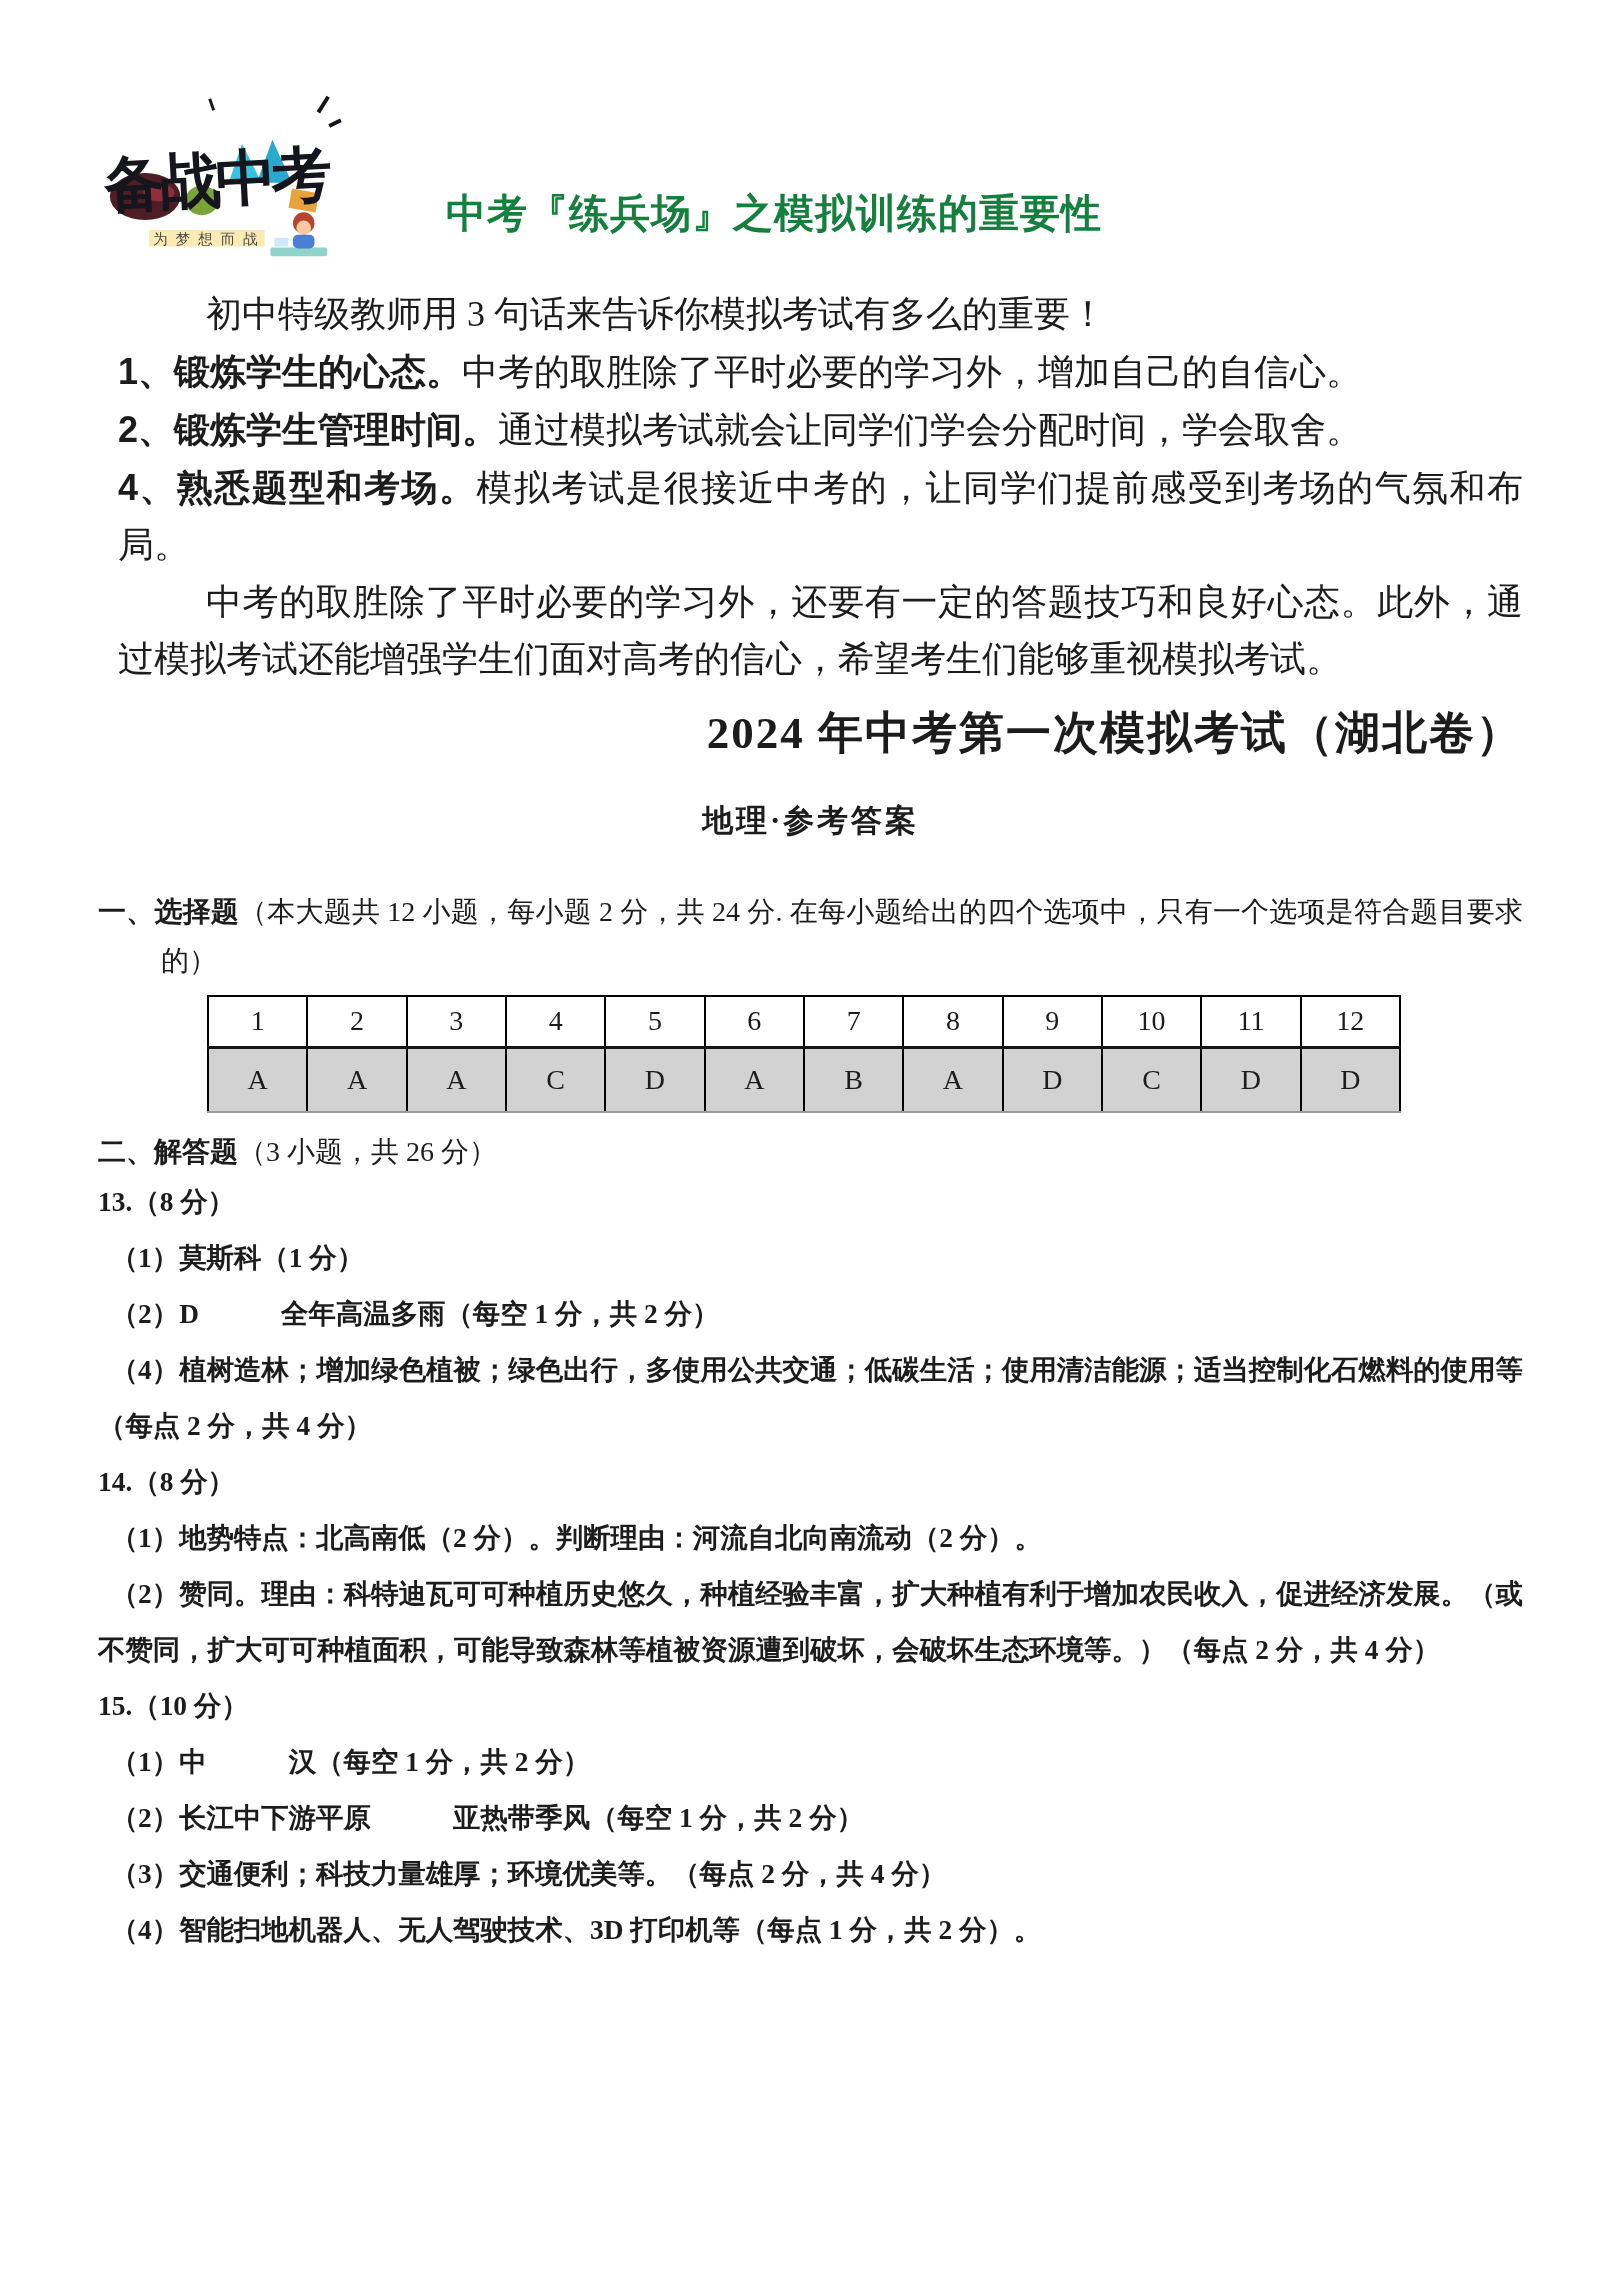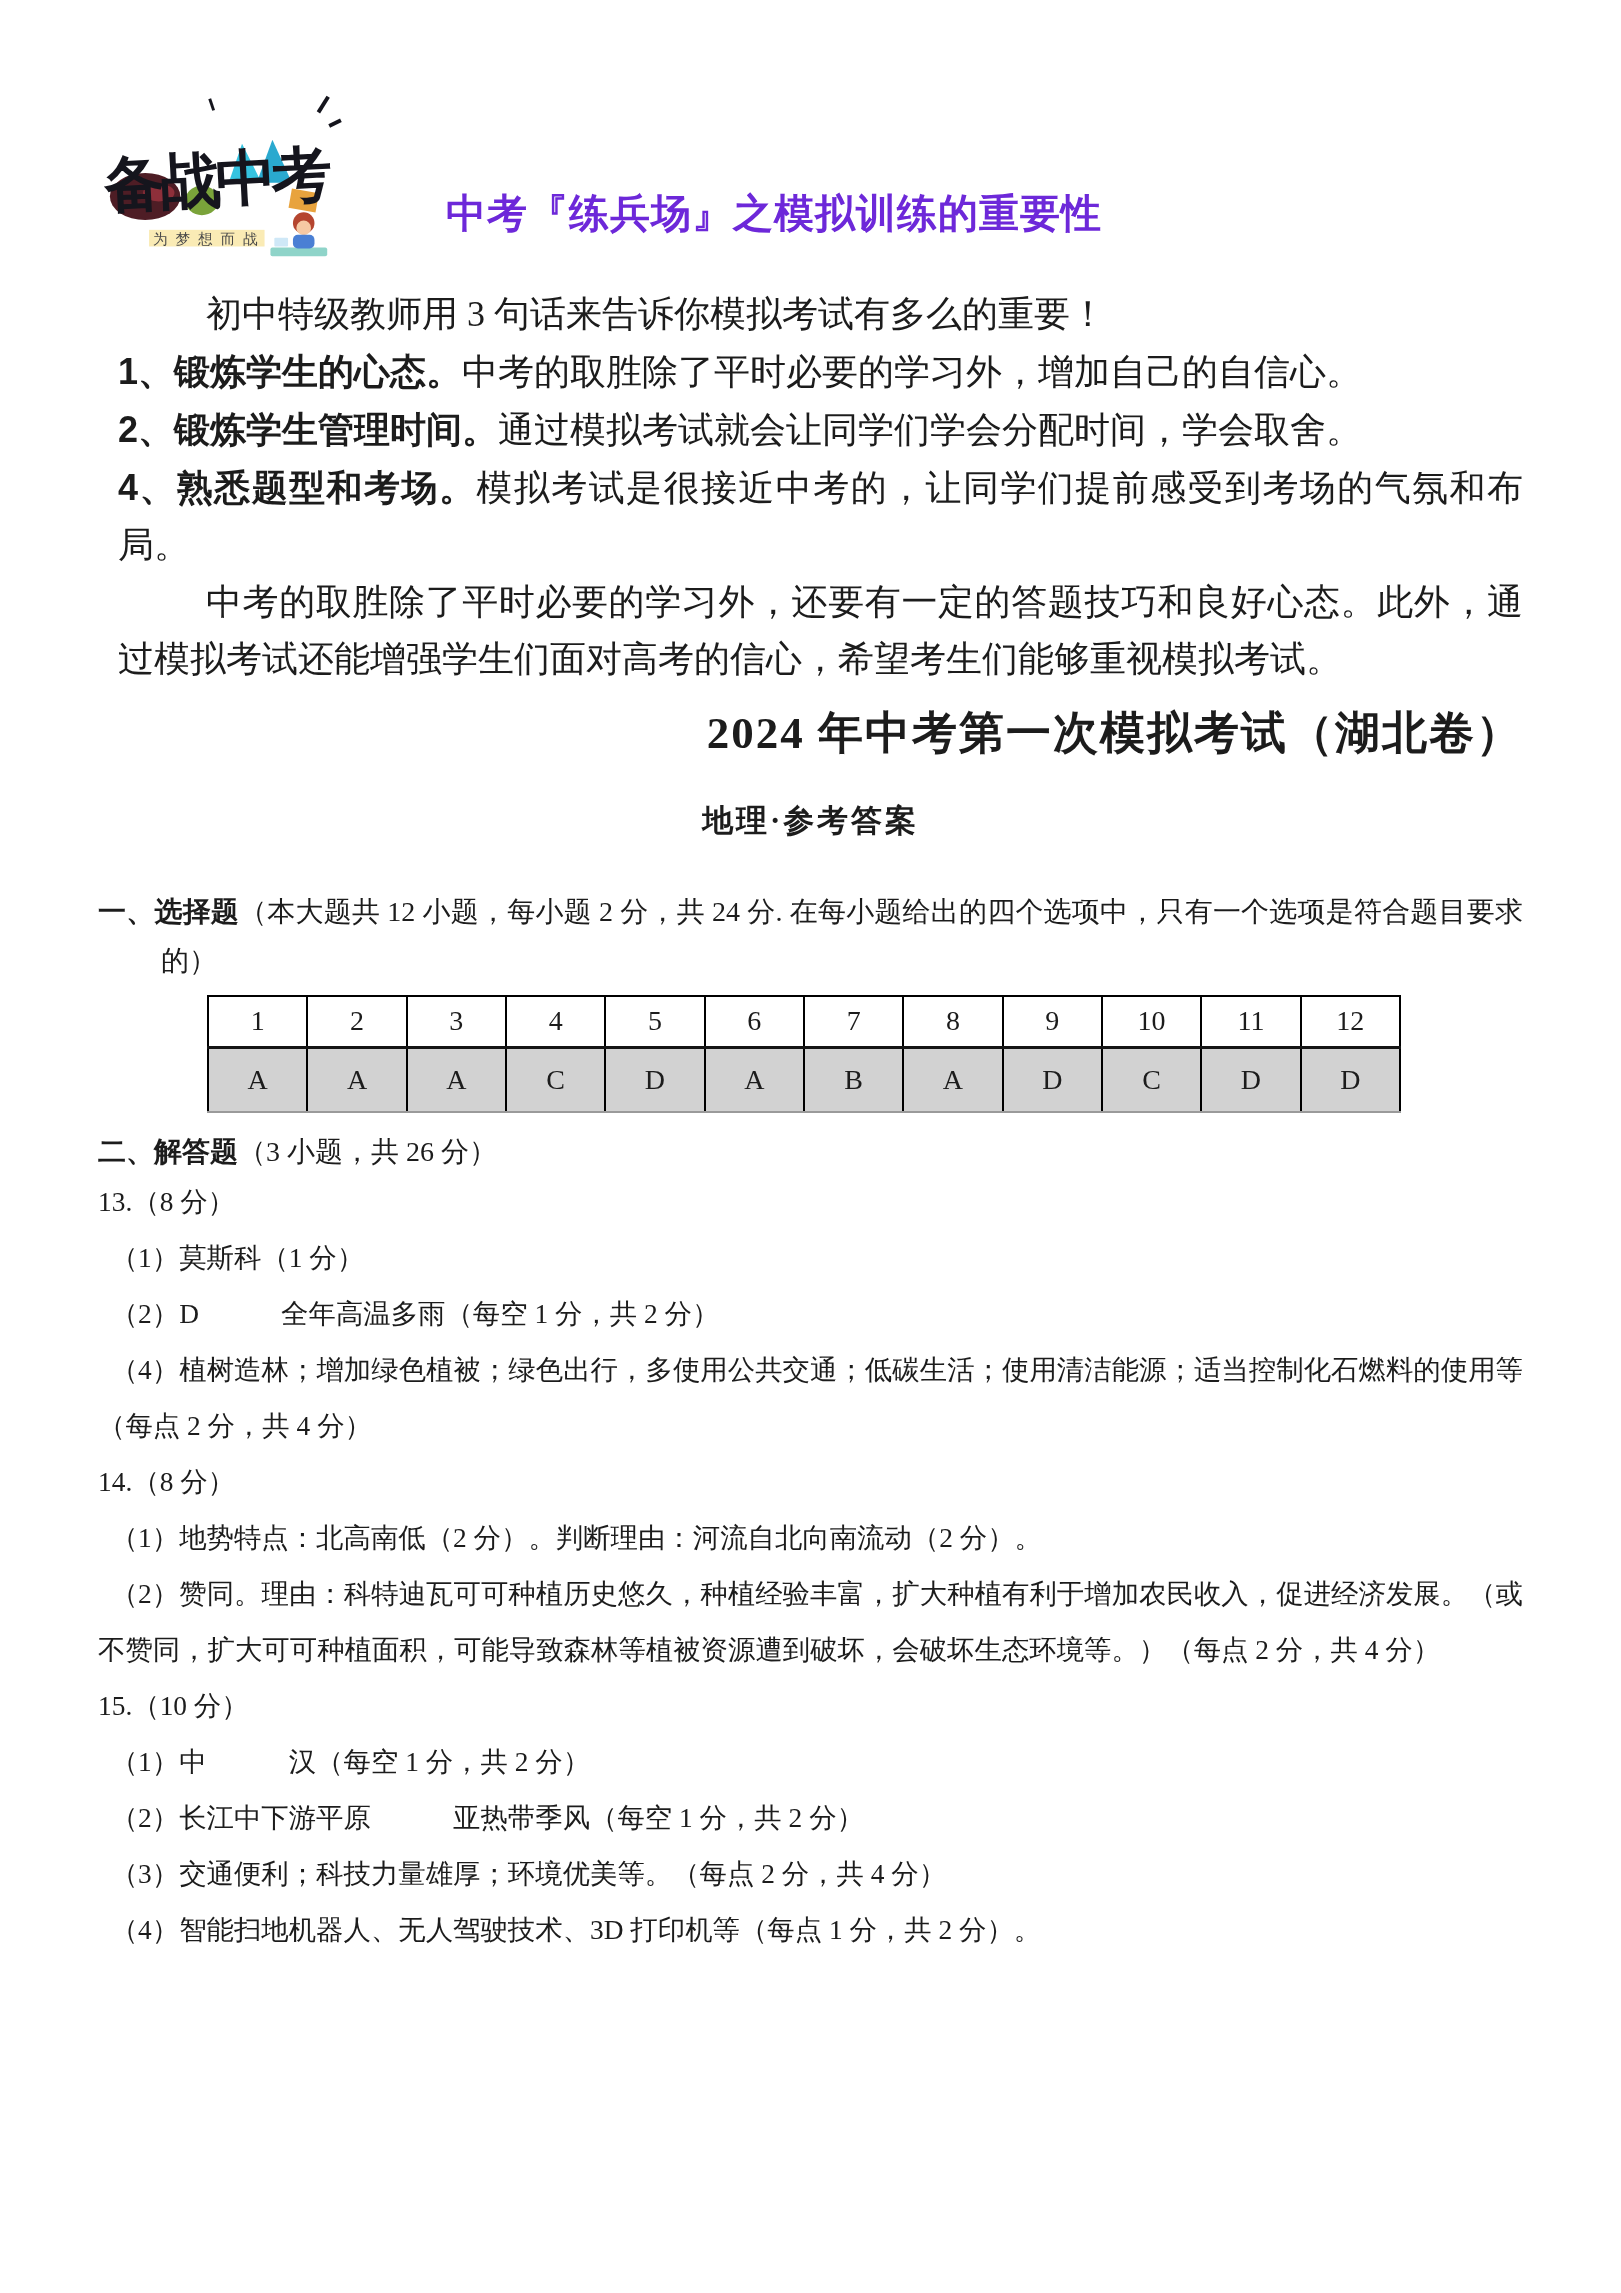--- a/index.html
+++ b/index.html
@@ -20,21 +20,21 @@
   .doc-header { position: relative; height: 191px; }
   .logo-wrap { position: absolute; left: 0; top: 0; width: 245px; height: 186px; }
   .banner-title {
     position: absolute;
     left: 348px;
     top: 103px;
     font-family: "Liberation Sans", "DejaVu Sans", sans-serif;
     font-weight: 900;
     font-size: 40px;
     letter-spacing: 1px;
-    color: #6d28d9;
+    color: #15803d;
     white-space: nowrap;
   }
 
   
   .intro p { font-size: 36px; line-height: 57px; text-align: justify; margin-left: 20px; }
   .intro-lead { text-indent: 88px; margin-top: 11.8px; }
   .intro-point .pt-lead {
     font-family: "Liberation Sans", "DejaVu Sans", sans-serif;
     font-weight: 700;
   }
@@ -89,21 +89,21 @@
     border-bottom: 3.9px solid #151515;
   }
   .answer-table .ans-row td {
     height: 65px;
     background: #d2d2d2;
     border-bottom: 2px solid #9a9a9a;
   }
 
   .sec2-heading { margin-top: 15.7px; font-size: 28px; line-height: 45px; }
 
-  .qa-block p { font-size: 27.4px; line-height: 56px; text-align: justify; }
+  .qa-block p { font-size: 27.4px; line-height: 56px; text-align: justify; font-weight: bold; }
   .q-title { font-size: 27.4px; line-height: 56px; }
   .ans-line { text-indent: 12.7px; }
 
   
   .logo-svg { width: 245px; height: 186px; display: block; }
 </style>
 </head>
 <body>
 
 <div class="page">

